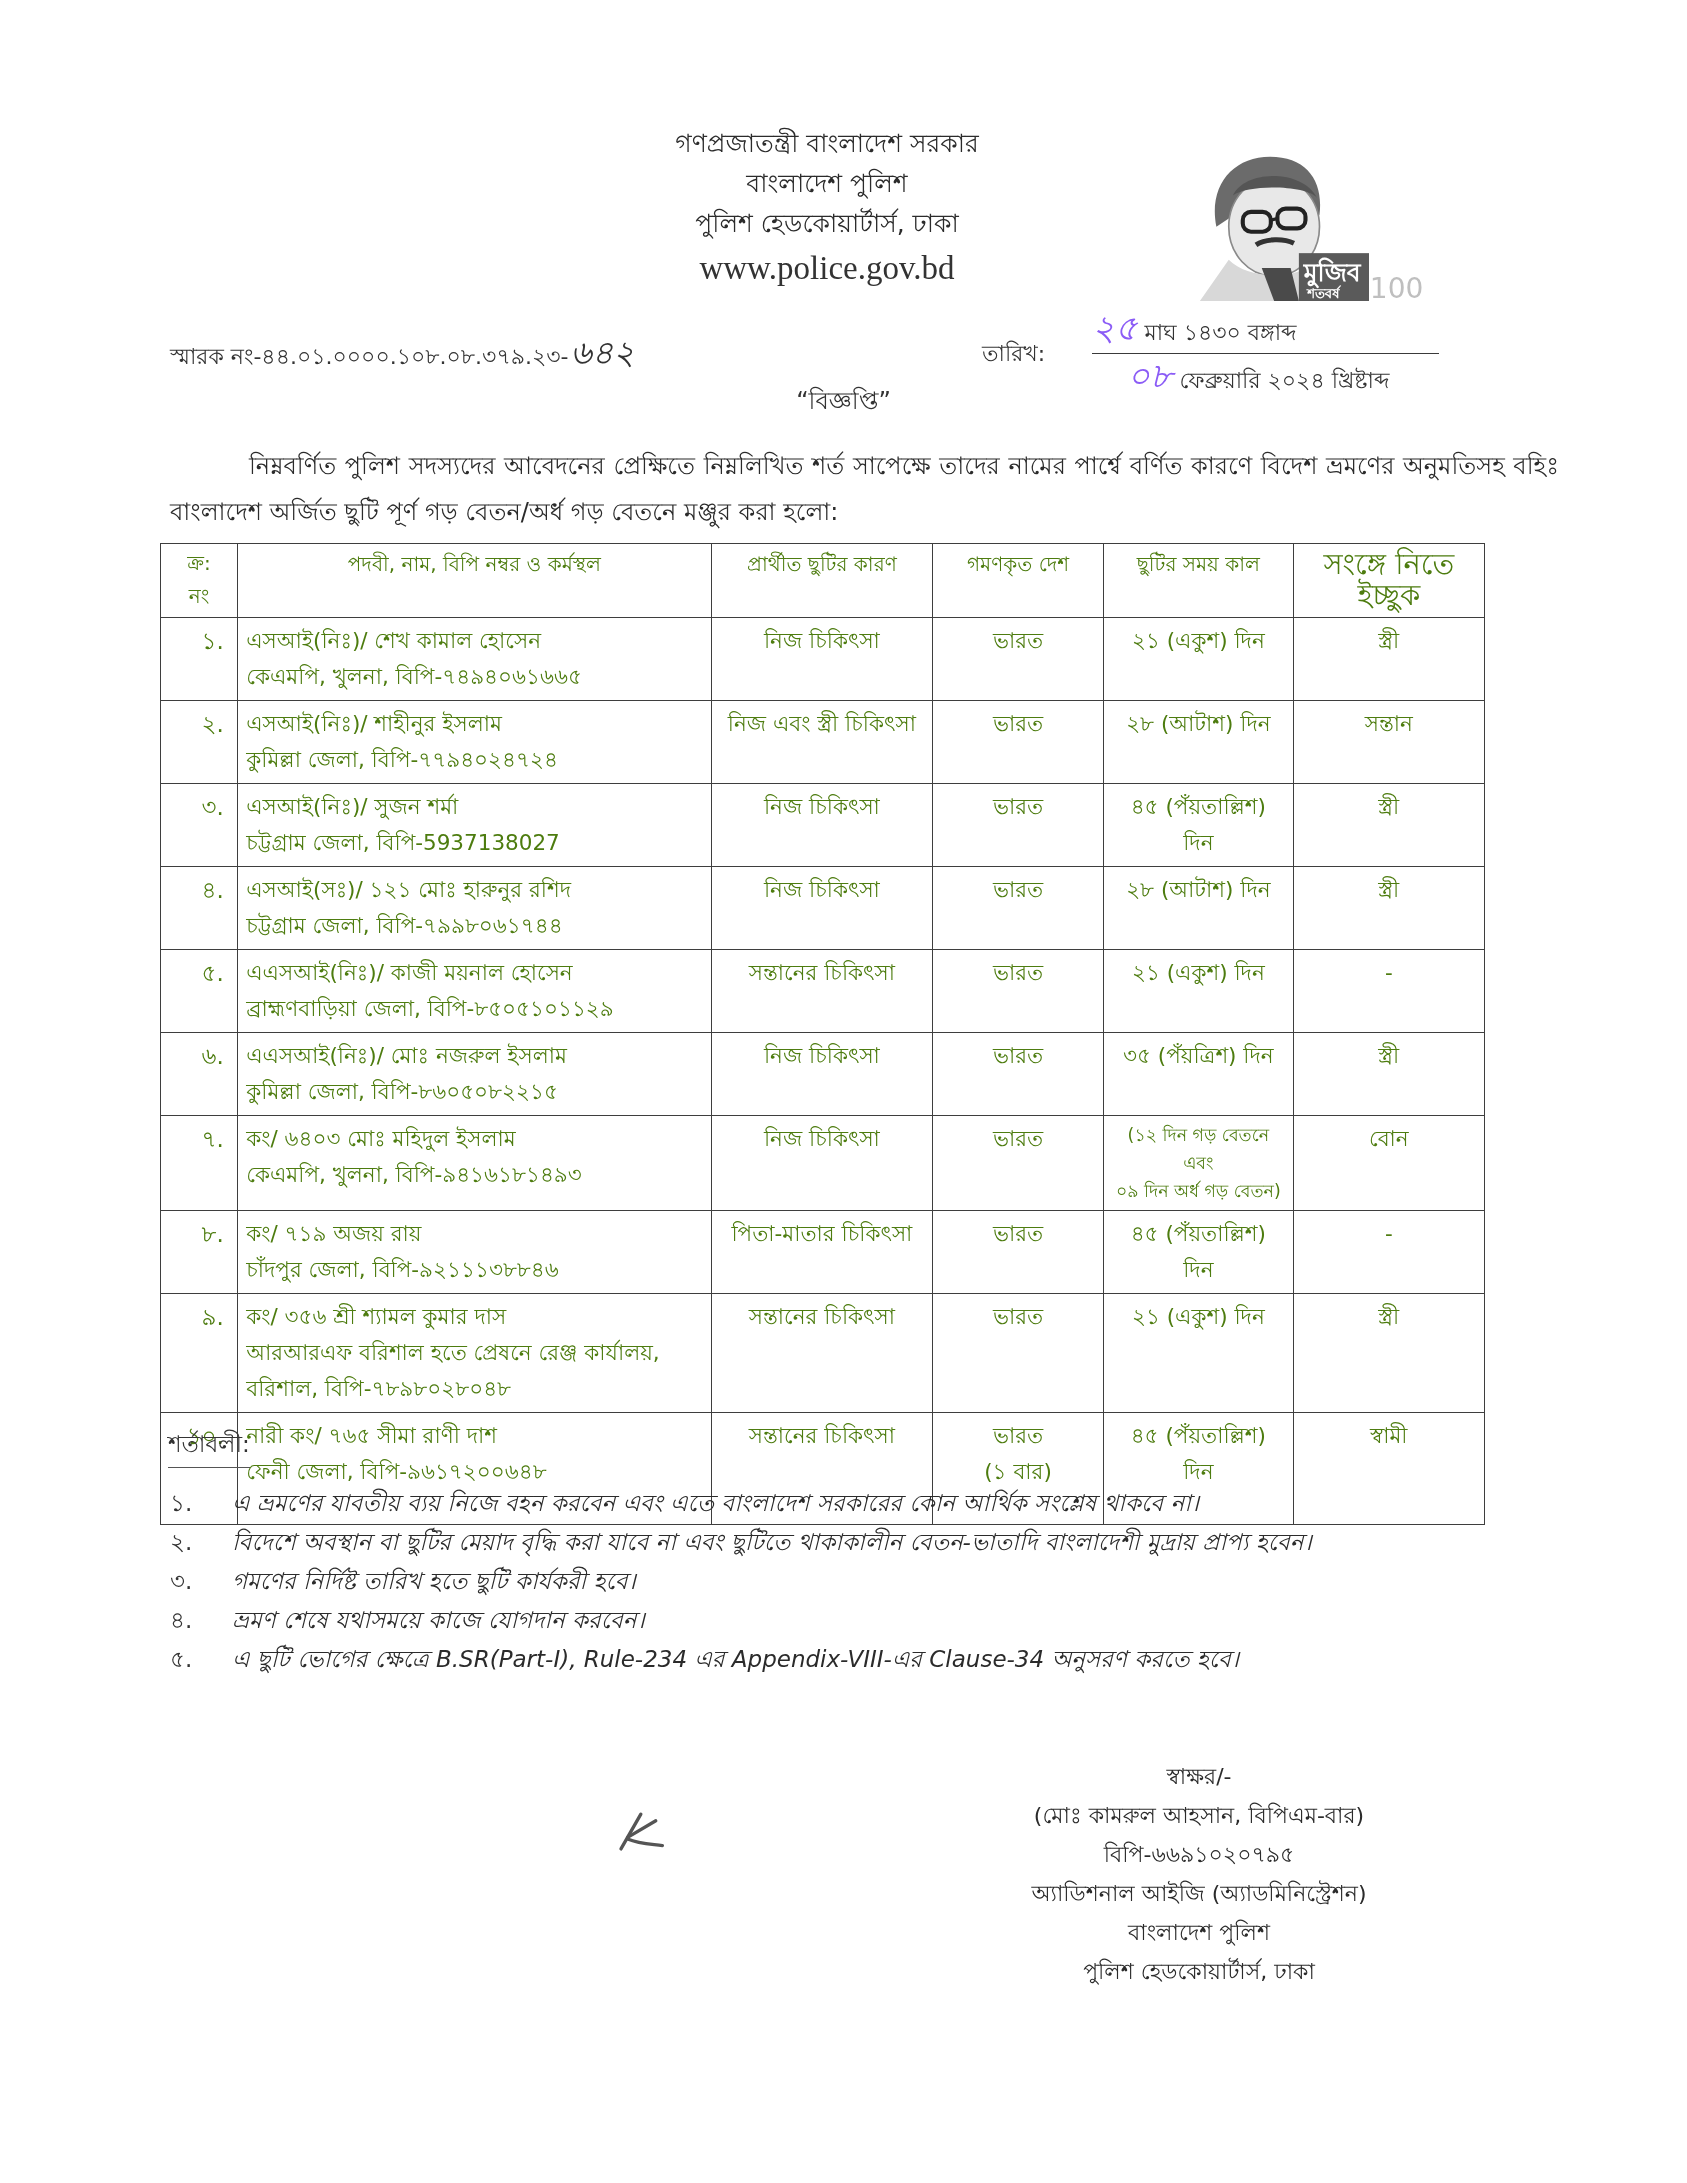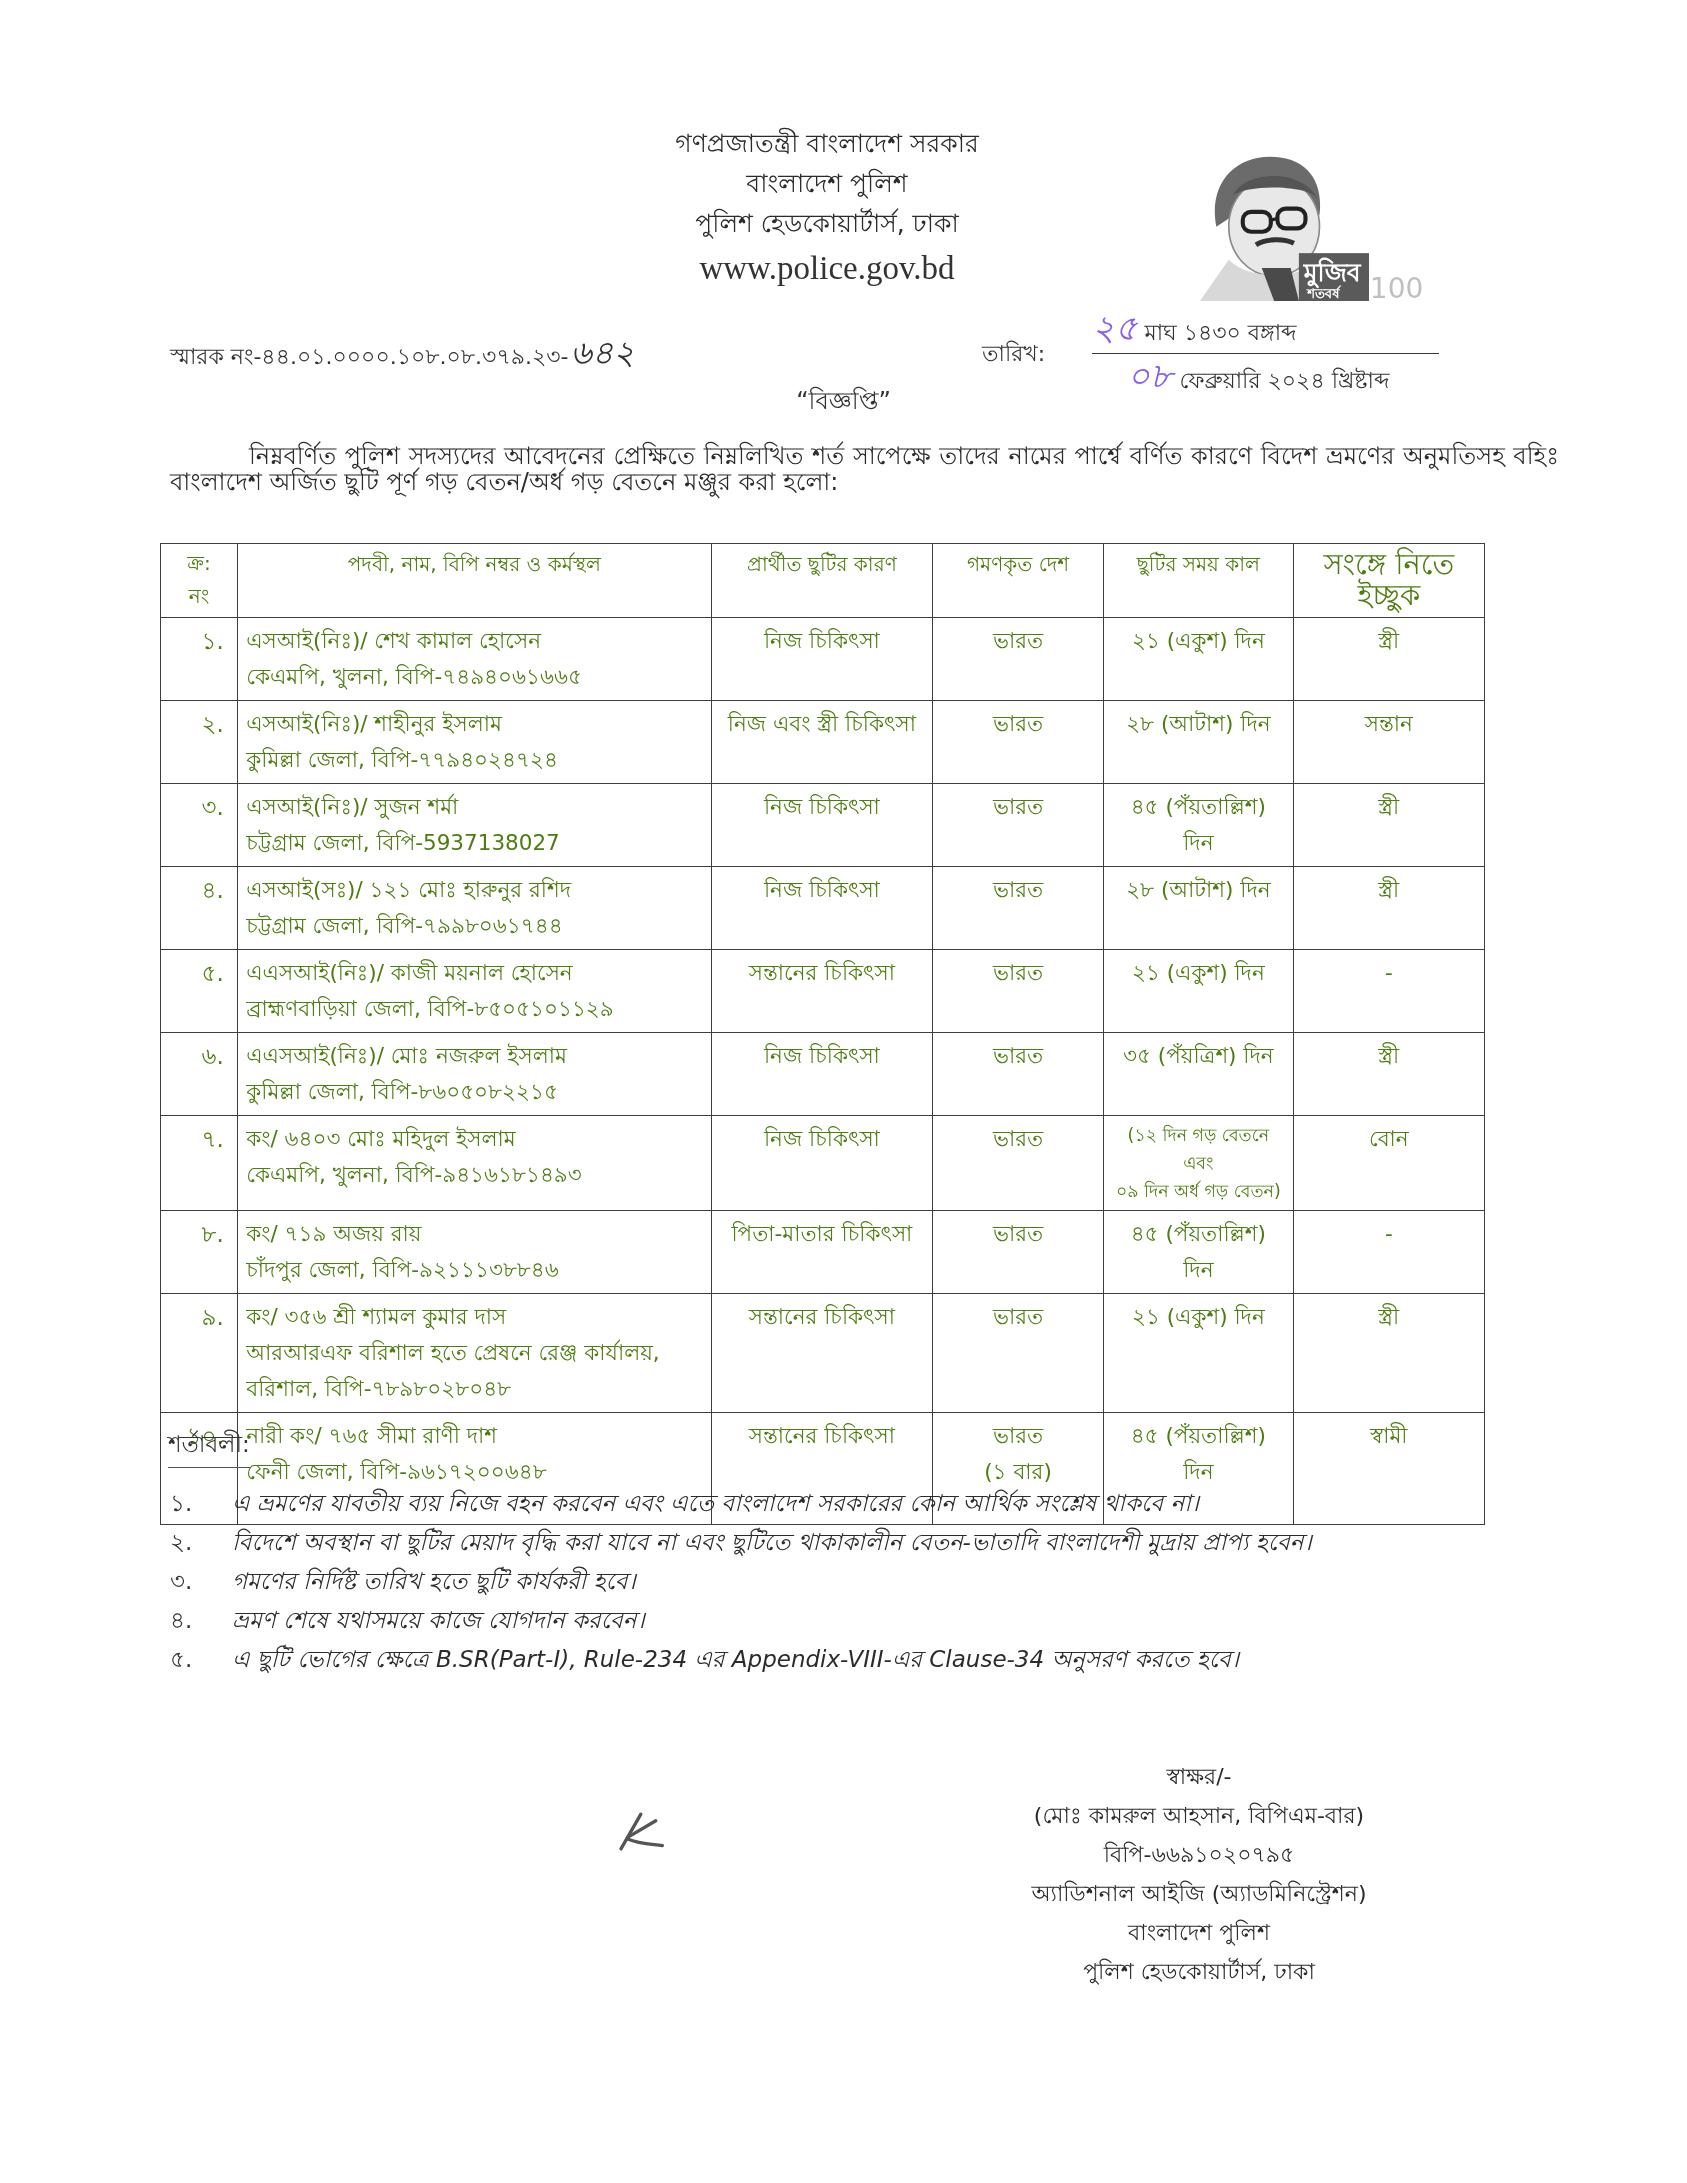--- a/index.html
+++ b/index.html
@@ -23,21 +23,21 @@
   .memo .hand { font-family: "DejaVu Serif", serif; font-size: 33px; font-style: italic; color: #333; margin-left: 1.7px; }
   .date-label { position: absolute; left: 982px; top: 336px; font-size: 22px; color: #333; }
   .date-block { position: absolute; left: 1092px; top: 310px; width: 347px; }
   .date-block .row { font-size: 22px; line-height: 36px; white-space: nowrap; color: #333; }
   .date-block .hand { font-family: "DejaVu Serif", serif; font-style: italic; font-size: 35px; color: #8b5cf6; }
   .date-block .rule { height: 1.7px; background: #3a3a3a; margin: 1.7px 0 3.3px 0; }
   .date-block .row2 { padding-left: 35px; }
 
   .notice-title { position: absolute; left: 0; width: 1687px; top: 382px; text-align: center; font-size: 24px; color: #333; }
 
-  .intro { position: absolute; left: 170px; top: 443px; width: 1389px; font-size: 24px; line-height: 26px; color: #2b2b2b; text-align: justify; text-indent: 79px; }
+  .intro { position: absolute; left: 170px; top: 443px; width: 1389px; font-size: 24px; line-height: 46px; color: #2b2b2b; text-align: justify; text-indent: 79px; }
 
   
   table.grid { position: absolute; left: 160px; top: 543px; width: 1325px; border-collapse: collapse; font-size: 21.5px; color: #4d7c0f; }
   table.grid th, table.grid td { border: 1.7px solid #3e3e3e; vertical-align: top; }
   table.grid th { font-weight: normal; font-size: 20px; padding: 5px 6.6px; height: 61px; text-align: center; }
   table.grid th.sl { font-size: 20px; line-height: 33px; width: 71px; padding: 3.3px 0; }
   table.grid th.companion { font-size: 29px; line-height: 31px; }
   table.grid td { padding: 5px 8.3px; line-height: 36px; }
   table.grid td.sl { text-align: right; padding-right: 13.2px; width: 50px; font-size: 23px; }
   table.grid td.c { text-align: center; }

